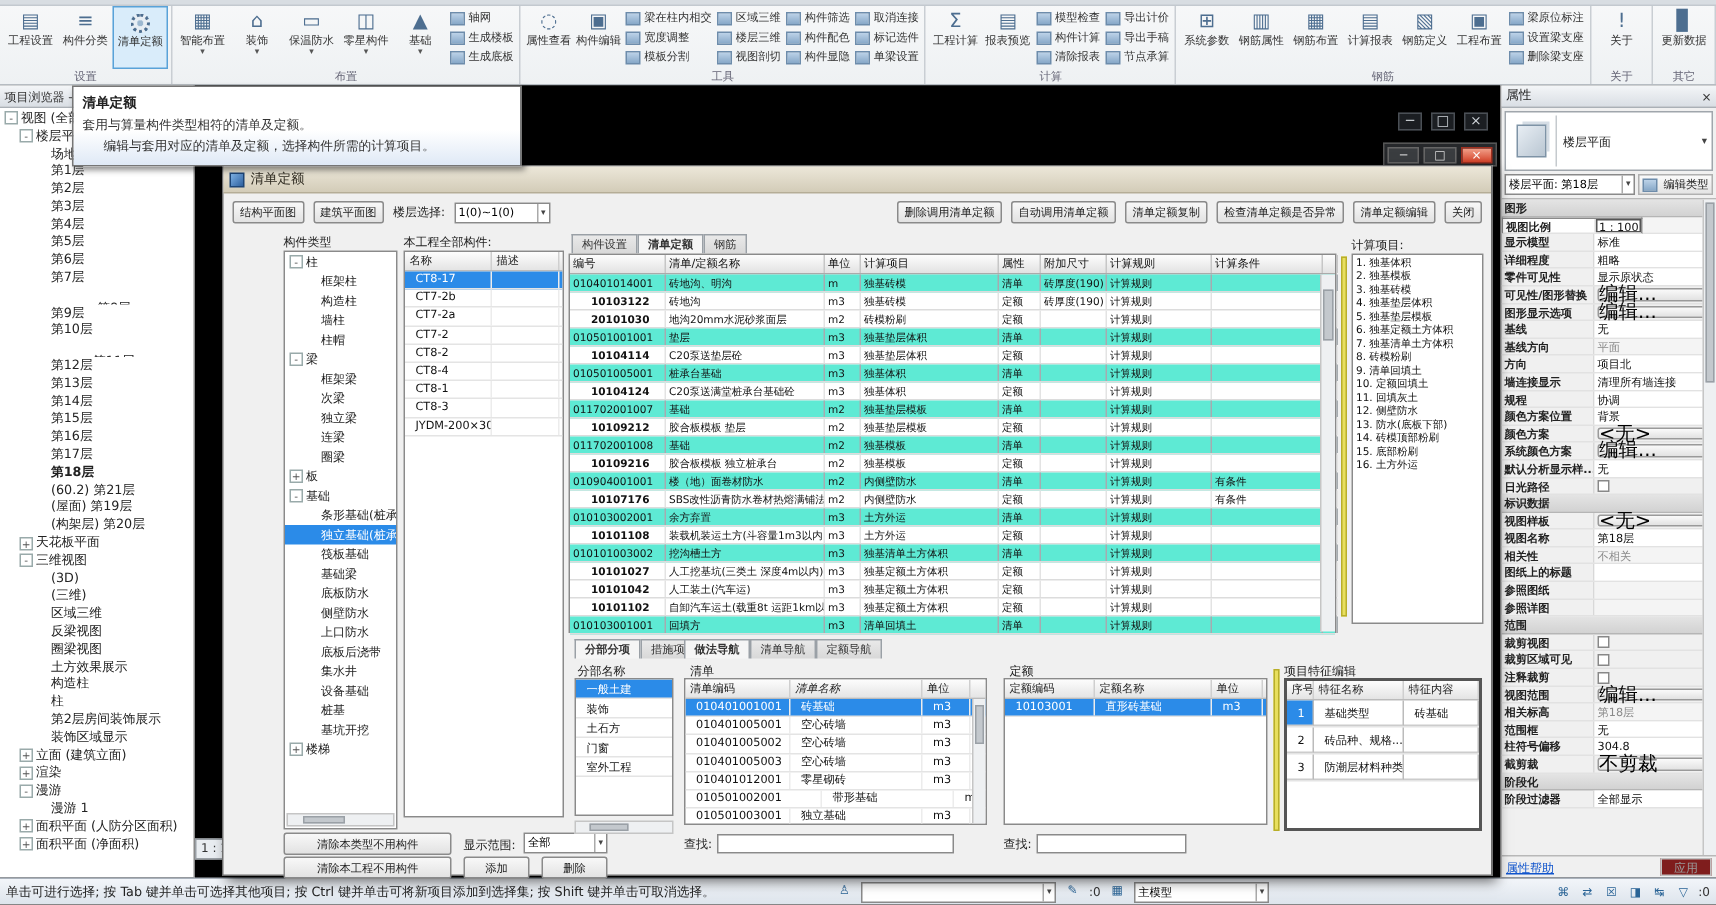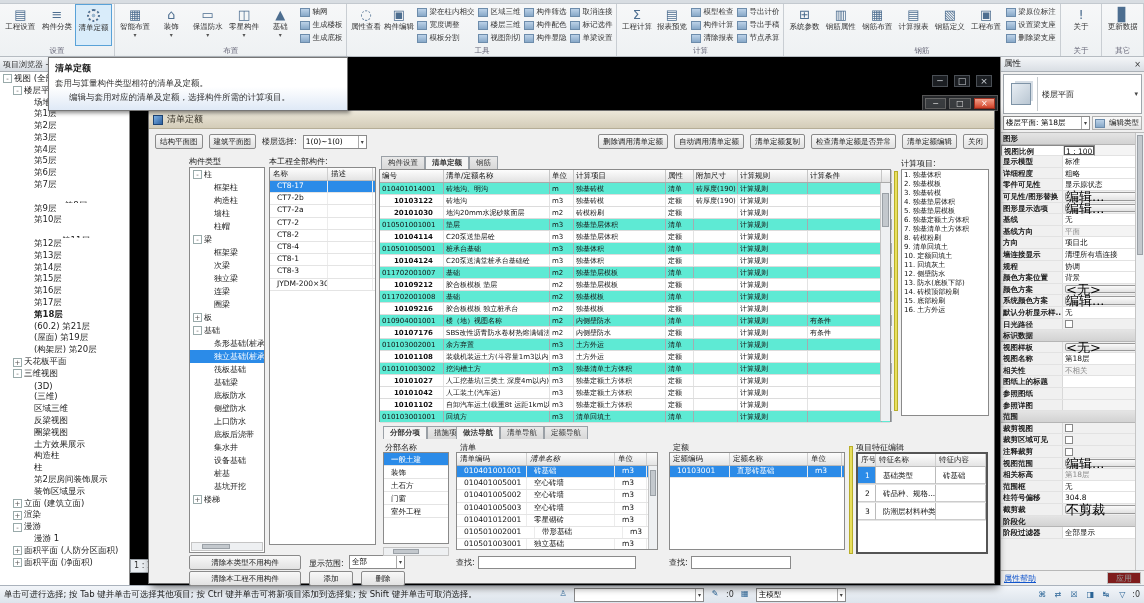--- a/index.html
+++ b/index.html
@@ -911,21 +911,21 @@
             <span>m2</span>
             <span>独基模板</span>
             <span>定额</span>
             <span></span>
             <span>计算规则</span>
             <span></span>
             <span></span>
           </div>
           <div class="mrow qd">
             <span>010904001001</span>
-            <span>楼（地）视图名称</span>
+            <span>楼（地）面卷材防水</span>
             <span>m2</span>
             <span>内侧壁防水</span>
             <span>清单</span>
             <span></span>
             <span>计算规则</span>
             <span>有条件</span>
             <span></span>
           </div>
           <div class="mrow">
             <span class="code2">10107176</span>
@@ -1102,21 +1102,21 @@
             <span style="width: 70px; flex: 0 0 auto;">010401005003</span>
             <span style="width: 88px; flex: 0 0 auto;">空心砖墙</span>
             <span style="width: 32px; flex: 0 0 auto;">m3</span>
           </div>
           <div class="srow">
             <span style="width: 70px; flex: 0 0 auto;">010401012001</span>
             <span style="width: 88px; flex: 0 0 auto;">零星砌砖</span>
             <span style="width: 32px; flex: 0 0 auto;">m3</span>
           </div>
           <div class="srow">
-            <span style="width: 78px; flex: 0 0 auto;">010501002001</span>
+            <span style="width: 91px; flex: 0 0 auto;">010501002001</span>
             <span style="width: 88px; flex: 0 0 auto;">带形基础</span>
             <span style="width: 32px; flex: 0 0 auto;">m3</span>
           </div>
           <div class="srow">
             <span style="width: 70px; flex: 0 0 auto;">010501003001</span>
             <span style="width: 88px; flex: 0 0 auto;">独立基础</span>
             <span style="width: 32px; flex: 0 0 auto;">m3</span>
           </div>
         </div>
       <div style="position:absolute;right:0;top:13px;bottom:0;width:9px;background:#eef0f2;border-left:1px solid #c5c5c5">

